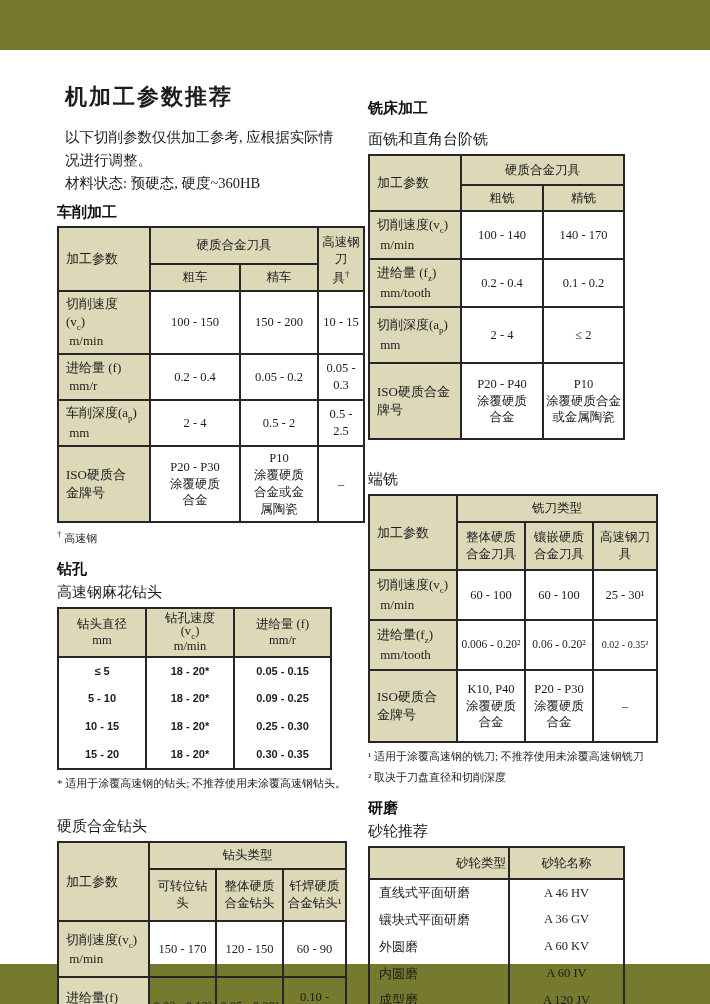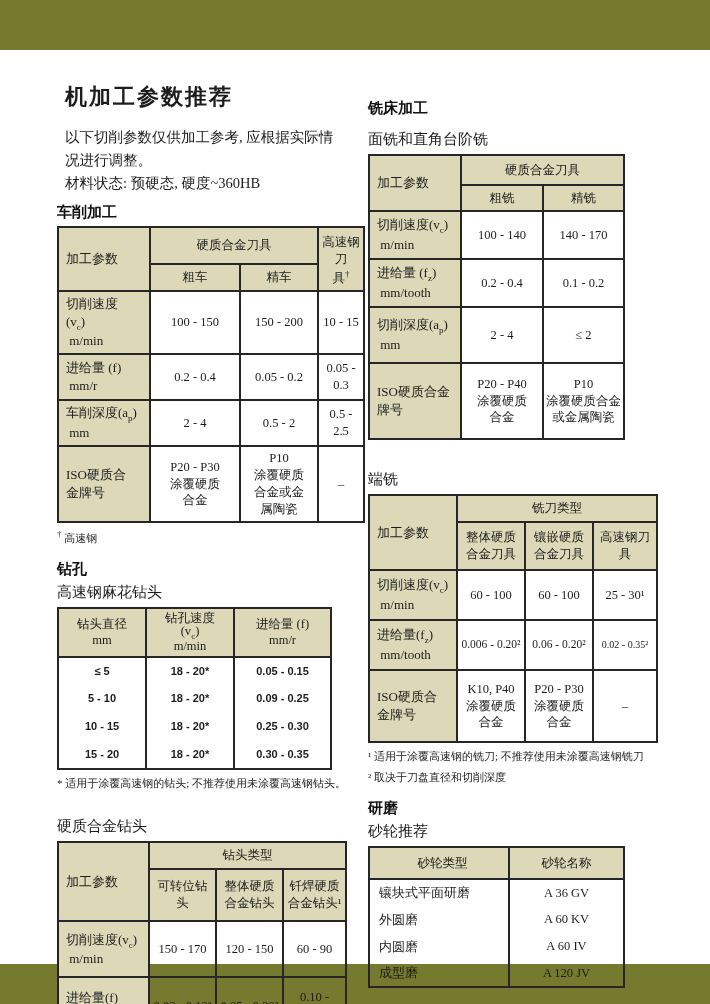--- a/index.html
+++ b/index.html
@@ -34,21 +34,21 @@
   .lbl { background:#dcd8b8; text-align:left; padding-left:7px; font-size:13px; }
   sub { font-size:9px; } sup { font-size:9px; }
   .fn { font-size:11px; margin-top:5px; line-height:1.5; }
   .fn + .fn { margin-top:4px; }
 
   
   .drill-val { font-family:"Liberation Sans", sans-serif; font-weight:bold; font-size:11px; }
 
   
   .grind-type { text-align:left; padding-left:9px; font-size:13px; }
-  .grind-hdr-type { text-align:center; padding-left:9px; }
+  .grind-hdr-type { text-align:right; padding-left:9px; }
 
   .mt4{margin-top:4px}.mt10{margin-top:10px}.mt14{margin-top:14px}.mt26{margin-top:26px}.mt30{margin-top:30px}.mt38{margin-top:49px}
 </style>
 </head>
 <body>
 
 <div class="page">
   <div class="band band-top"></div>
   <div class="band band-bottom"></div>
   <div class="page-num">4</div>
@@ -265,20 +265,24 @@
       <colgroup>
           <col style="width:140px">
           <col style="width:115px">
         </colgroup>
       <tbody>
           <tr style="height:32px">
         <th class="hdr grind-hdr-type">砂轮类型</th>
         <th class="hdr">砂轮名称</th>
       </tr>
       <tr style="height:27px">
+        <td class="grind-type" style="border-bottom:none">直线式平面研磨</td>
+        <td style="border-bottom:none">A 46 HV</td>
+      </tr>
+      <tr style="height:27px">
         <td class="grind-type" style="border-top:none;border-bottom:none">镶块式平面研磨</td>
         <td style="border-top:none;border-bottom:none">A 36 GV</td>
       </tr>
       <tr style="height:27px">
         <td class="grind-type" style="border-top:none;border-bottom:none">外圆磨</td>
         <td style="border-top:none;border-bottom:none">A 60 KV</td>
       </tr>
       <tr style="height:27px">
         <td class="grind-type" style="border-top:none;border-bottom:none">内圆磨</td>
         <td style="border-top:none;border-bottom:none">A 60 IV</td>

